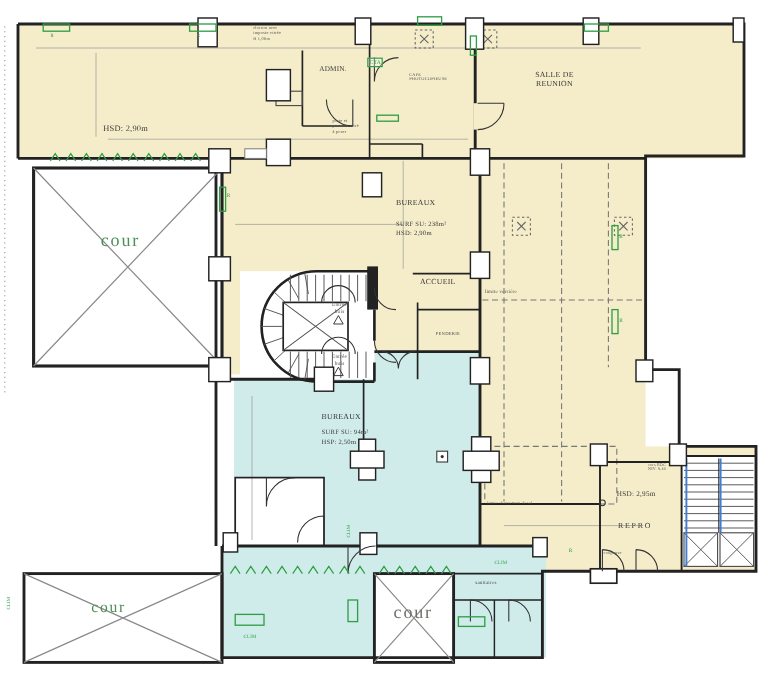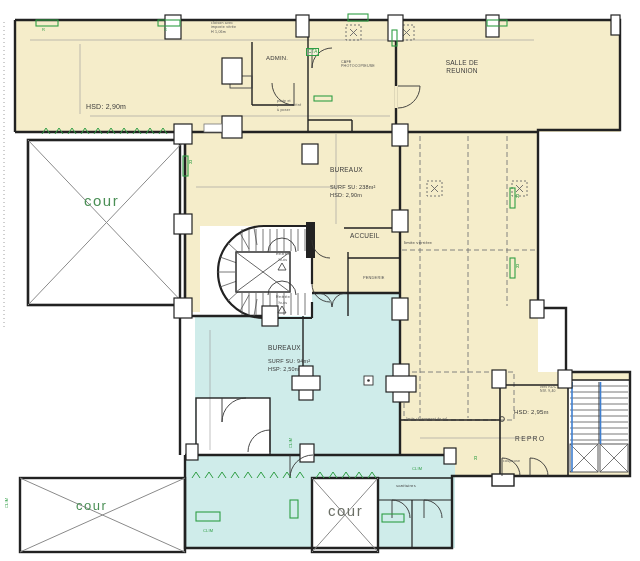--- a/index.html
+++ b/index.html
@@ -1,17 +1,17 @@
 <!DOCTYPE html>
 <html><head>
 <meta charset="utf-8">
 <style>
   html,body{margin:0;padding:0;background:#fff;}
   .plan{position:relative;width:640px;height:561px;background:#fff;overflow:hidden;
-        font-family:Liberation Sans, sans-serif;}
+        font-family:Liberation Serif, serif;}
   .plan svg{position:absolute;left:0;top:0;}
   .lbl{position:absolute;color:#3a3a3a;white-space:pre-line;line-height:1.25;letter-spacing:.2px;}
   .tiny{font-size:3.6px;color:#555;}
   .small{font-size:4.2px;color:#444;}
   .room{font-size:6.5px;color:#3a3a3a;}
   .sub{font-size:5.5px;color:#3a3a3a;}
   .green{color:#2f9e44;}
   .cour{color:#4a8f55;font-size:15px;letter-spacing:1.5px;}
   .courgray{color:#6b6f66;font-size:15px;letter-spacing:1.5px;}
   .vert{transform:rotate(-90deg);transform-origin:0 0;}

